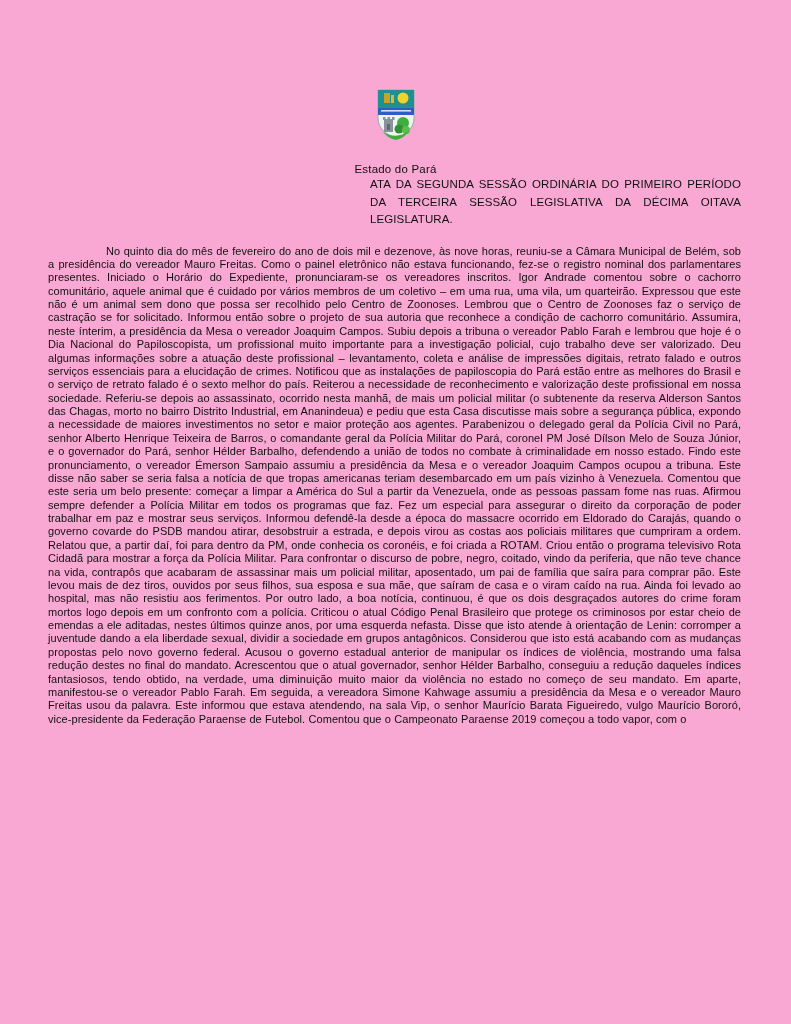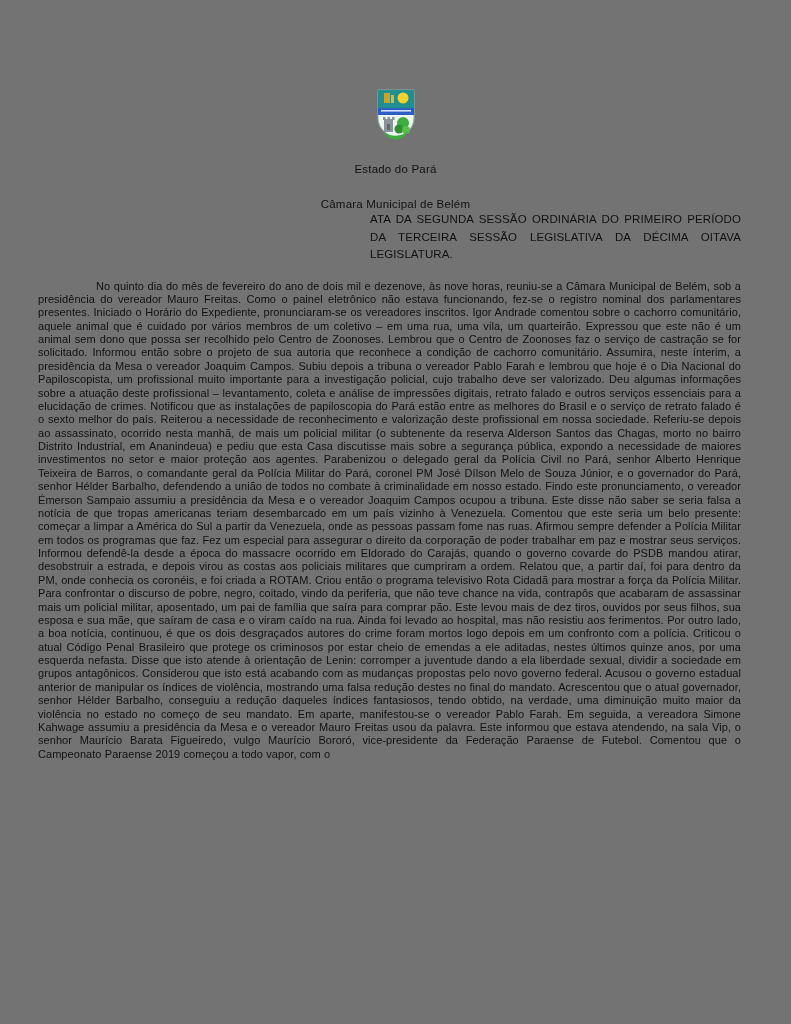--- a/index.html
+++ b/index.html
@@ -4,21 +4,21 @@
 <style>
   html, body {
     margin: 0;
     padding: 0;
     background: #ffffff;
   }
   .page {
     position: relative;
     width: 791px;
     height: 1024px;
-    background: #737373;
+    background: #f9a8d4;
     font-family: "Liberation Sans", sans-serif;
     color: #111111;
     overflow: hidden;
   }
   .crest {
     display: block;
     margin: 88px auto 0 auto;
     width: 42px;
     height: 52px;
   }
@@ -40,21 +40,21 @@
     margin-left: 370px;
     margin-right: 50px;
     text-align: justify;
     text-justify: inter-word;
     font-size: 11.5px;
     line-height: 17.5px;
     letter-spacing: 0.1px;
   }
   .body-text {
     margin-top: 16px;
-    margin-left: 38px;
+    margin-left: 48px;
     margin-right: 50px;
     text-align: justify;
     text-justify: inter-word;
     text-indent: 58px;
     font-size: 11px;
     line-height: 13.37px;
     letter-spacing: 0.05px;
     word-spacing: 0.2px;
   }
 </style>
@@ -83,19 +83,18 @@
     <rect x="12" y="36" width="3" height="6" fill="#5f6a70"></rect>
 
     <circle cx="28" cy="35" r="6" fill="#3fae3f"></circle>
     <circle cx="24" cy="41" r="4.5" fill="#2f9032"></circle>
     <circle cx="31" cy="42" r="4" fill="#57bf4a"></circle>
     <path d="M8 44 c8 5 18 5 26 -1 c-4 6 -9 8 -13 9 c-5 -1 -10 -4 -13 -8 z" fill="#3fae3f"></path>
   </svg>
 
   <div class="state-title">Estado do Pará</div>
 
-  <div class="chamber-title">Câmara Municipal de Belém</div>
 
   <div class="ata-title">ATA DA SEGUNDA SESSÃO ORDINÁRIA DO PRIMEIRO PERÍODO DA TERCEIRA SESSÃO LEGISLATIVA DA DÉCIMA OITAVA LEGISLATURA.</div>
 
   <p class="body-text">No quinto dia do mês de fevereiro do ano de dois mil e dezenove, às nove horas, reuniu-se a Câmara Municipal de Belém, sob a presidência do vereador Mauro Freitas. Como o painel eletrônico não estava funcionando, fez-se o registro nominal dos parlamentares presentes. Iniciado o Horário do Expediente, pronunciaram-se os vereadores inscritos. Igor Andrade comentou sobre o cachorro comunitário, aquele animal que é cuidado por vários membros de um coletivo – em uma rua, uma vila, um quarteirão. Expressou que este não é um animal sem dono que possa ser recolhido pelo Centro de Zoonoses. Lembrou que o Centro de Zoonoses faz o serviço de castração se for solicitado. Informou então sobre o projeto de sua autoria que reconhece a condição de cachorro comunitário. Assumira, neste ínterim, a presidência da Mesa o vereador Joaquim Campos. Subiu depois a tribuna o vereador Pablo Farah e lembrou que hoje é o Dia Nacional do Papiloscopista, um profissional muito importante para a investigação policial, cujo trabalho deve ser valorizado. Deu algumas informações sobre a atuação deste profissional – levantamento, coleta e análise de impressões digitais, retrato falado e outros serviços essenciais para a elucidação de crimes. Notificou que as instalações de papiloscopia do Pará estão entre as melhores do Brasil e o serviço de retrato falado é o sexto melhor do país. Reiterou a necessidade de reconhecimento e valorização deste profissional em nossa sociedade. Referiu-se depois ao assassinato, ocorrido nesta manhã, de mais um policial militar (o subtenente da reserva Alderson Santos das Chagas, morto no bairro Distrito Industrial, em Ananindeua) e pediu que esta Casa discutisse mais sobre a segurança pública, expondo a necessidade de maiores investimentos no setor e maior proteção aos agentes. Parabenizou o delegado geral da Polícia Civil no Pará, senhor Alberto Henrique Teixeira de Barros, o comandante geral da Polícia Militar do Pará, coronel PM José Dílson Melo de Souza Júnior, e o governador do Pará, senhor Hélder Barbalho, defendendo a união de todos no combate à criminalidade em nosso estado. Findo este pronunciamento, o vereador Émerson Sampaio assumiu a presidência da Mesa e o vereador Joaquim Campos ocupou a tribuna. Este disse não saber se seria falsa a notícia de que tropas americanas teriam desembarcado em um país vizinho à Venezuela. Comentou que este seria um belo presente: começar a limpar a América do Sul a partir da Venezuela, onde as pessoas passam fome nas ruas. Afirmou sempre defender a Polícia Militar em todos os programas que faz. Fez um especial para assegurar o direito da corporação de poder trabalhar em paz e mostrar seus serviços. Informou defendê-la desde a época do massacre ocorrido em Eldorado do Carajás, quando o governo covarde do PSDB mandou atirar, desobstruir a estrada, e depois virou as costas aos policiais militares que cumpriram a ordem. Relatou que, a partir daí, foi para dentro da PM, onde conhecia os coronéis, e foi criada a ROTAM. Criou então o programa televisivo Rota Cidadã para mostrar a força da Polícia Militar. Para confrontar o discurso de pobre, negro, coitado, vindo da periferia, que não teve chance na vida, contrapôs que acabaram de assassinar mais um policial militar, aposentado, um pai de família que saíra para comprar pão. Este levou mais de dez tiros, ouvidos por seus filhos, sua esposa e sua mãe, que saíram de casa e o viram caído na rua. Ainda foi levado ao hospital, mas não resistiu aos ferimentos. Por outro lado, a boa notícia, continuou, é que os dois desgraçados autores do crime foram mortos logo depois em um confronto com a polícia. Criticou o atual Código Penal Brasileiro que protege os criminosos por estar cheio de emendas a ele aditadas, nestes últimos quinze anos, por uma esquerda nefasta. Disse que isto atende à orientação de Lenin: corromper a juventude dando a ela liberdade sexual, dividir a sociedade em grupos antagônicos. Considerou que isto está acabando com as mudanças propostas pelo novo governo federal. Acusou o governo estadual anterior de manipular os índices de violência, mostrando uma falsa redução destes no final do mandato. Acrescentou que o atual governador, senhor Hélder Barbalho, conseguiu a redução daqueles índices fantasiosos, tendo obtido, na verdade, uma diminuição muito maior da violência no estado no começo de seu mandato. Em aparte, manifestou-se o vereador Pablo Farah. Em seguida, a vereadora Simone Kahwage assumiu a presidência da Mesa e o vereador Mauro Freitas usou da palavra. Este informou que estava atendendo, na sala Vip, o senhor Maurício Barata Figueiredo, vulgo Maurício Bororó, vice-presidente da Federação Paraense de Futebol. Comentou que o Campeonato Paraense 2019 começou a todo vapor, com o</p>
 
 </div>
 
 </body></html>

